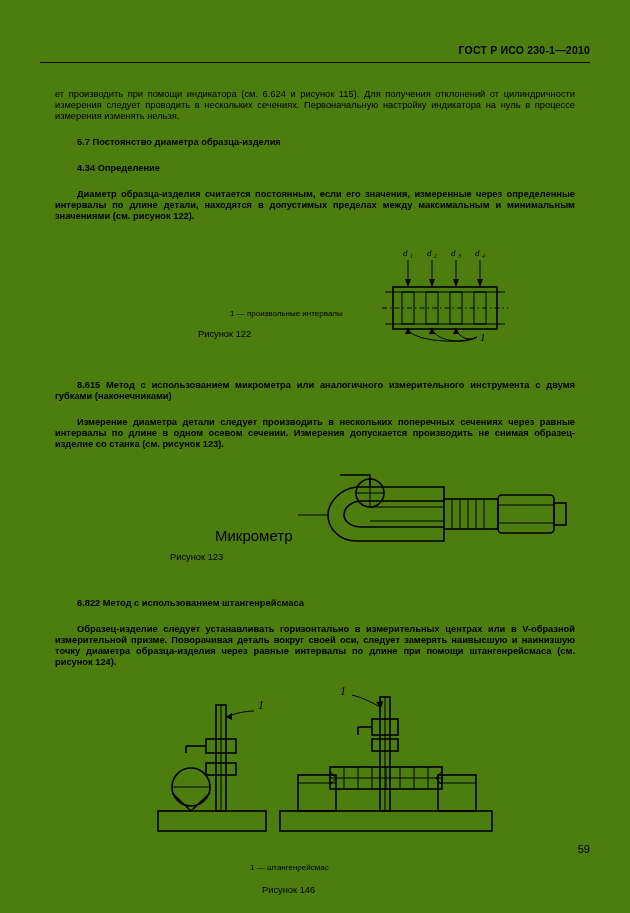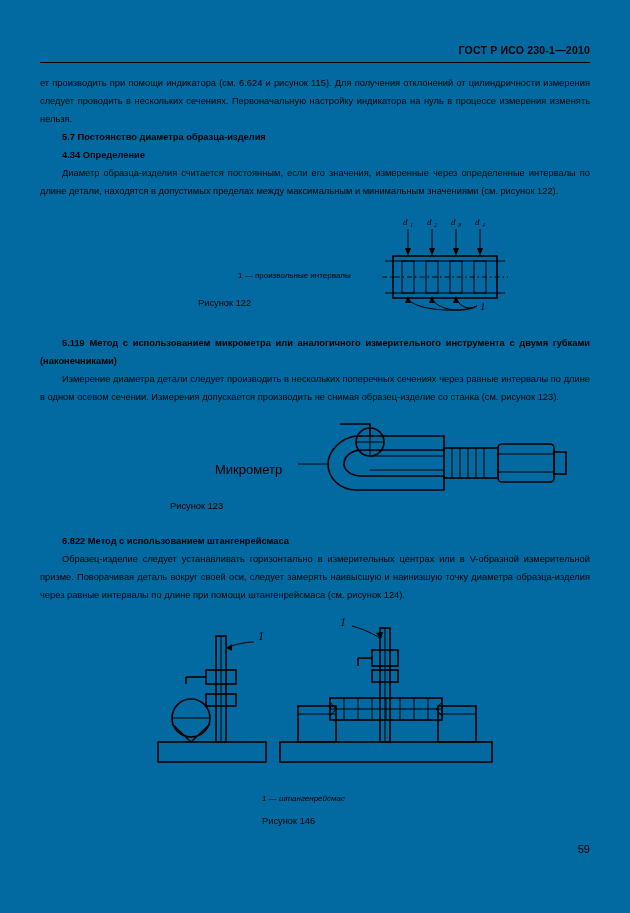--- a/index.html
+++ b/index.html
@@ -7,21 +7,21 @@
     padding: 0;
     background: #ffffff;
   }
   body {
     font-family: "Liberation Sans", sans-serif;
   }
   .page {
     position: relative;
     width: 630px;
     height: 913px;
-    background: #0369a1;
+    background: #4d7c0f;
     overflow: hidden;
   }
   .header {
     position: absolute;
     top: 44px;
     right: 40px;
     font-size: 10.5px;
     font-weight: bold;
     letter-spacing: 0.2px;
     color: #000;
@@ -34,28 +34,29 @@
     height: 1px;
     background: #000;
   }
   .content {
     position: absolute;
     left: 40px;
     right: 40px;
     top: 74px;
   }
   p {
-    margin: 0;
+    margin: 15px;
     font-size: 9.3px;
-    line-height: 18px;
+    line-height: 11px;
     color: #000;
     text-align: justify;
   }
   p.indent {
     text-indent: 22px;
+    font-weight: bold;
   }
   p.head {
     font-weight: bold;
     text-indent: 22px;
   }
   .gap10 { height: 10px; }
   .gap14 { height: 14px; }
 
   
   .fig {
@@ -142,26 +143,26 @@
           <path d="M416 92 C 420 102, 430 104, 437 100"></path>
         </g>
         <g fill="#000">
           <polygon points="368,90 365,97 371,97"></polygon>
           <polygon points="392,90 389,97 395,97"></polygon>
           <polygon points="416,90 413,97 419,97"></polygon>
         </g>
         <text x="440" y="104" font-family="Liberation Serif, serif" font-size="11" font-style="italic" fill="#000">1</text>
       </svg>
 
-      <div class="legend" style="position:absolute; left:190px; top:65px;margin-left:8px;">1  —  произвольные интервалы</div>
+      <div class="legend" style="position:absolute; left:190px; top:72px;">1  —  произвольные интервалы</div>
       <div class="fig-caption" style="position:absolute; left:158px; top:92px; width:160px;">Рисунок 122</div>
     </div>
 
     <div class="gap10"></div>
-    <p class="head">5.119 Метод с использованием микрометра или аналогичного измерительного инструмента с двумя  губками (наконечниками)</p>
+    <p class="head">8.615 Метод с использованием микрометра или аналогичного измерительного инструмента с двумя  губками (наконечниками)</p>
     <p class="indent">Измерение диаметра детали следует производить в нескольких поперечных сечениях через равные интервалы по длине в одном осевом сечении. Измерения допускается производить не снимая образец-изделие со станка (см. рисунок 123).</p>
 
     <div class="fig" style="height:104px; margin-top:8px;">
       <svg width="550" height="88" viewBox="0 0 550 88">
 
         <path class="ln thick" d="M300 10 L330 10 L330 22 L316 22 C300 24, 288 38, 288 50 C288 64, 300 76, 316 76 L404 76 L404 62 L322 62 C312 62, 304 57, 304 50 C304 42, 312 36, 322 36 L404 36 L404 22 L330 22"></path>
 
         <line class="ln thin" x1="330" y1="42" x2="404" y2="42"></line>
         <line class="ln thin" x1="330" y1="56" x2="404" y2="56"></line>
 
@@ -177,21 +178,21 @@
         <line class="ln thin" x1="444" y1="34" x2="444" y2="64"></line>
 
         <rect class="ln thick" x="458" y="30" width="56" height="38" rx="4"></rect>
         <line class="ln thin" x1="458" y1="40" x2="514" y2="40"></line>
         <line class="ln thin" x1="458" y1="58" x2="514" y2="58"></line>
 
         <rect class="ln thick" x="514" y="38" width="12" height="22"></rect>
 
         <line class="ln thin" x1="288" y1="50" x2="258" y2="50"></line>
       </svg>
-      <div style="position:absolute; left:150px; top:48px; font-size:13px;padding-left:25px;">Микрометр</div>
+      <div style="position:absolute; left:150px; top:62px; font-size:15px;padding-left:25px;">Микрометр</div>
       <div class="fig-caption" style="position:absolute; left:130px; top:87px; width:160px;">Рисунок 123</div>
     </div>
 
     <div class="gap14"></div>
     <p class="head">6.822 Метод с использованием штангенрейсмаса</p>
     <p class="indent">Образец-изделие следует устанавливать горизонтально в измерительных центрах или в V-образной измерительной призме. Поворачивая деталь вокруг своей оси, следует замерять наивысшую и наинизшую точку диаметра образца-изделия через равные интервалы по длине при помощи штангенрейсмаса (см. рисунок 124).</p>
 
     <div class="fig" style="height:210px; margin-top:10px;">
       <svg width="550" height="175" viewBox="0 0 550 175">
 
@@ -243,20 +244,20 @@
         <rect class="ln thick" x="332" y="36" width="26" height="16"></rect>
         <rect class="ln thick" x="332" y="56" width="26" height="12"></rect>
 
         <line class="ln thick" x1="332" y1="44" x2="318" y2="44"></line>
         <line class="ln thick" x1="318" y1="44" x2="318" y2="52"></line>
 
         <path class="ln thin" d="M340 24 C 330 18, 320 14, 312 12"></path>
         <polygon points="341,25 336,19 343,18" fill="#000"></polygon>
         <text x="300" y="12" font-family="Liberation Serif, serif" font-size="12" font-style="italic" fill="#000">1</text>
       </svg>
-      <div class="legend" style="position:absolute; left:222px; top:180px;font-style:italic;">1  —  штангенрейсмас</div>
+      <div class="legend" style="position:absolute; left:210px; top:180px;">1  —  штангенрейсмас</div>
       <div class="fig-caption" style="position:absolute; left:222px; top:202px; width:160px;">Рисунок 146</div>
     </div>
 
   </div>
 
   <div class="page-num">59</div>
 </div>
 
 </body></html>

